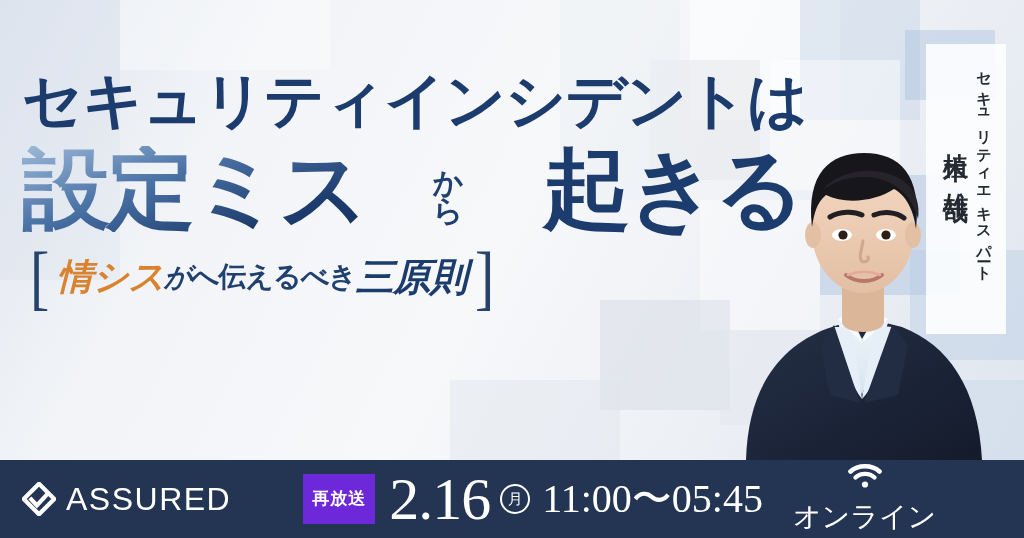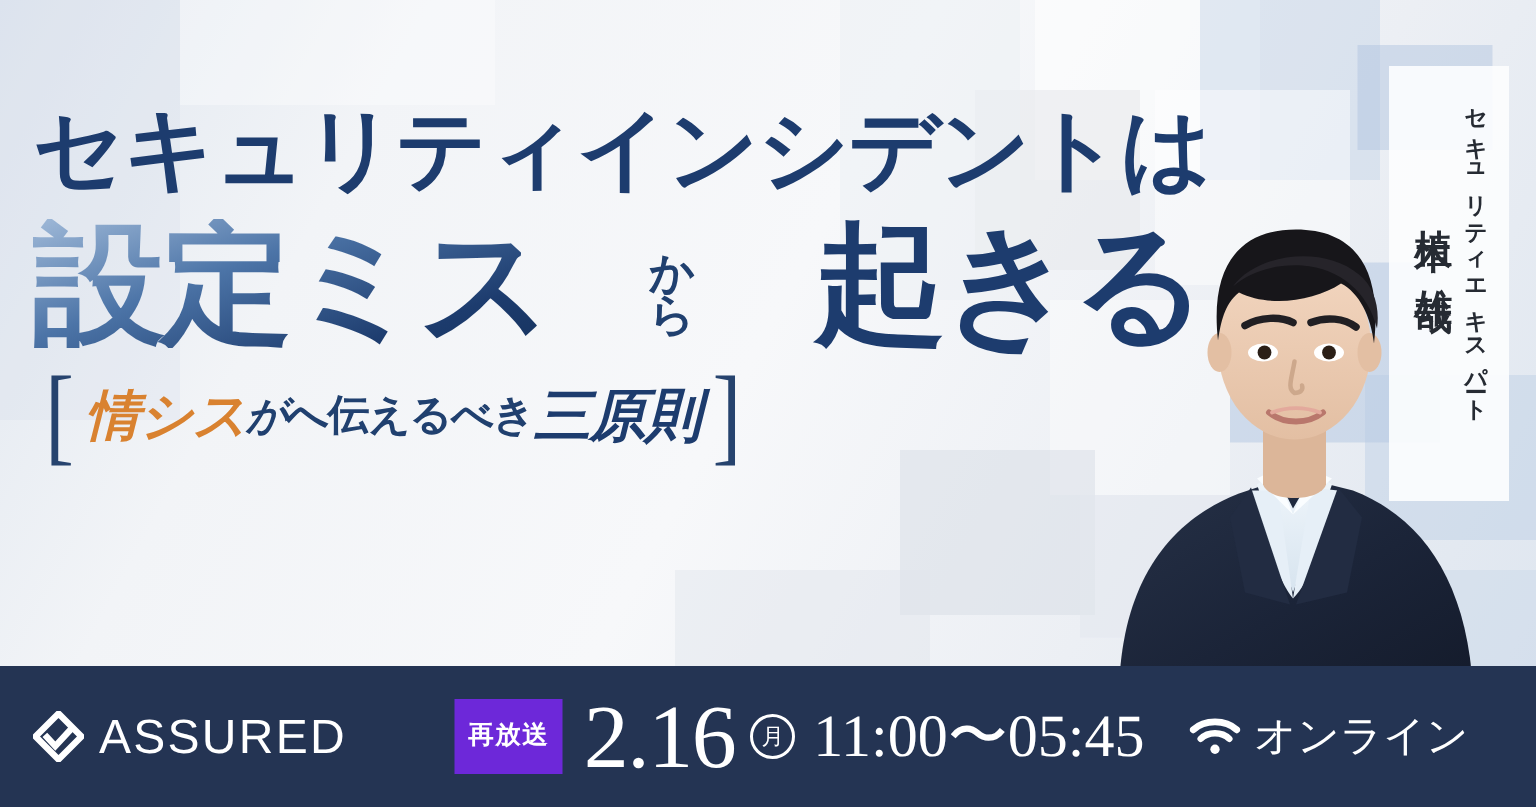--- a/index.html
+++ b/index.html
@@ -135,21 +135,21 @@
     text-orientation: upright;
     font-family: "DejaVu Sans", "Liberation Sans", sans-serif;
     color: #262b33;
     font-weight: 700;
   }
   .v-role { font-size: 15px; letter-spacing: 2px; }
   .v-name { font-size: 25px; letter-spacing: 4px; margin-top: 70px; }
 
   
   .bottombar {
-    position: absolute; left: 0; right: 0; bottom: 0; height: 94px;
+    position: absolute; left: 0; right: 0; bottom: 0; height: 78px;
     background: #243453;
     display: flex; padding: 0 22px;
   }
   .logo { display: flex; align-items: center; gap: 10px; }
   .logo-mark { width: 34px; height: 34px; flex: none; }
   .logo-text {
     color: #ffffff; font-size: 32px; font-weight: 400;
     letter-spacing: 1.5px;
     font-family: "Liberation Sans", "DejaVu Sans", sans-serif;
   }
@@ -172,21 +172,21 @@
     width: 30px; height: 30px; border: 2px solid #ffffff; border-radius: 50%;
     color: #ffffff; font-size: 15px; font-weight: 500;
     font-family: "DejaVu Sans", "Liberation Sans", sans-serif;
     margin-left: -4px;
   }
   .time {
     color: #ffffff; font-size: 40px; font-weight: 400; letter-spacing: 0px;
     font-family: "Liberation Serif", "DejaVu Serif", serif; line-height: 1;
     margin-left: -2px;
   }
-  .venue { display: flex; align-items: center; gap: 9px; margin-left: 16px; }
+  .venue { display: flex; align-items: center; gap: 9px; margin-left: 16px; flex-direction: column; }
   .wifi-icon { width: 34px; height: 26px; flex: none; }
   .venue-label {
     color: #ffffff; font-size: 28px; font-weight: 500; letter-spacing: 0px;
     font-family: "DejaVu Sans", "Liberation Sans", sans-serif;
   }
 </style>
 </head>
 <body>
 
 <div class="banner">

